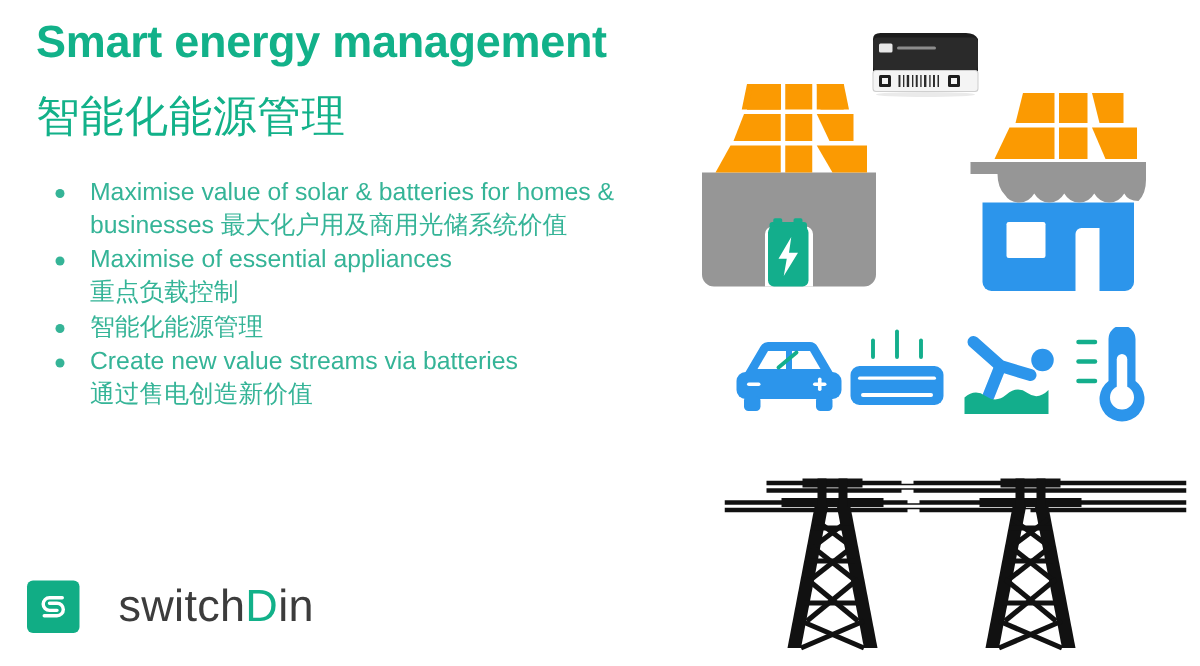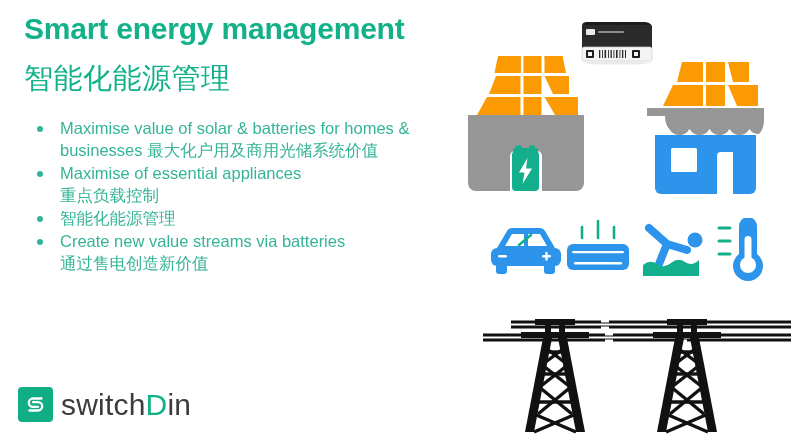--- a/index.html
+++ b/index.html
@@ -89,21 +89,21 @@
   }
   .logo-mark {
     width: 35px;
     height: 35px;
     border-radius: 4px;
     background: #11ad85;
     position: relative;
     flex: none;
   }
   .logo-word {
-    margin-left: 8px;
+    margin-left: 26px;
     font-size: 30px;
     letter-spacing: 0.2px;
     color: #3c3c3c;
     line-height: 1;
     white-space: nowrap;
     display: flex;
     align-items: baseline;
   }
   .logo-word .teal { color: #12b189; }
 

